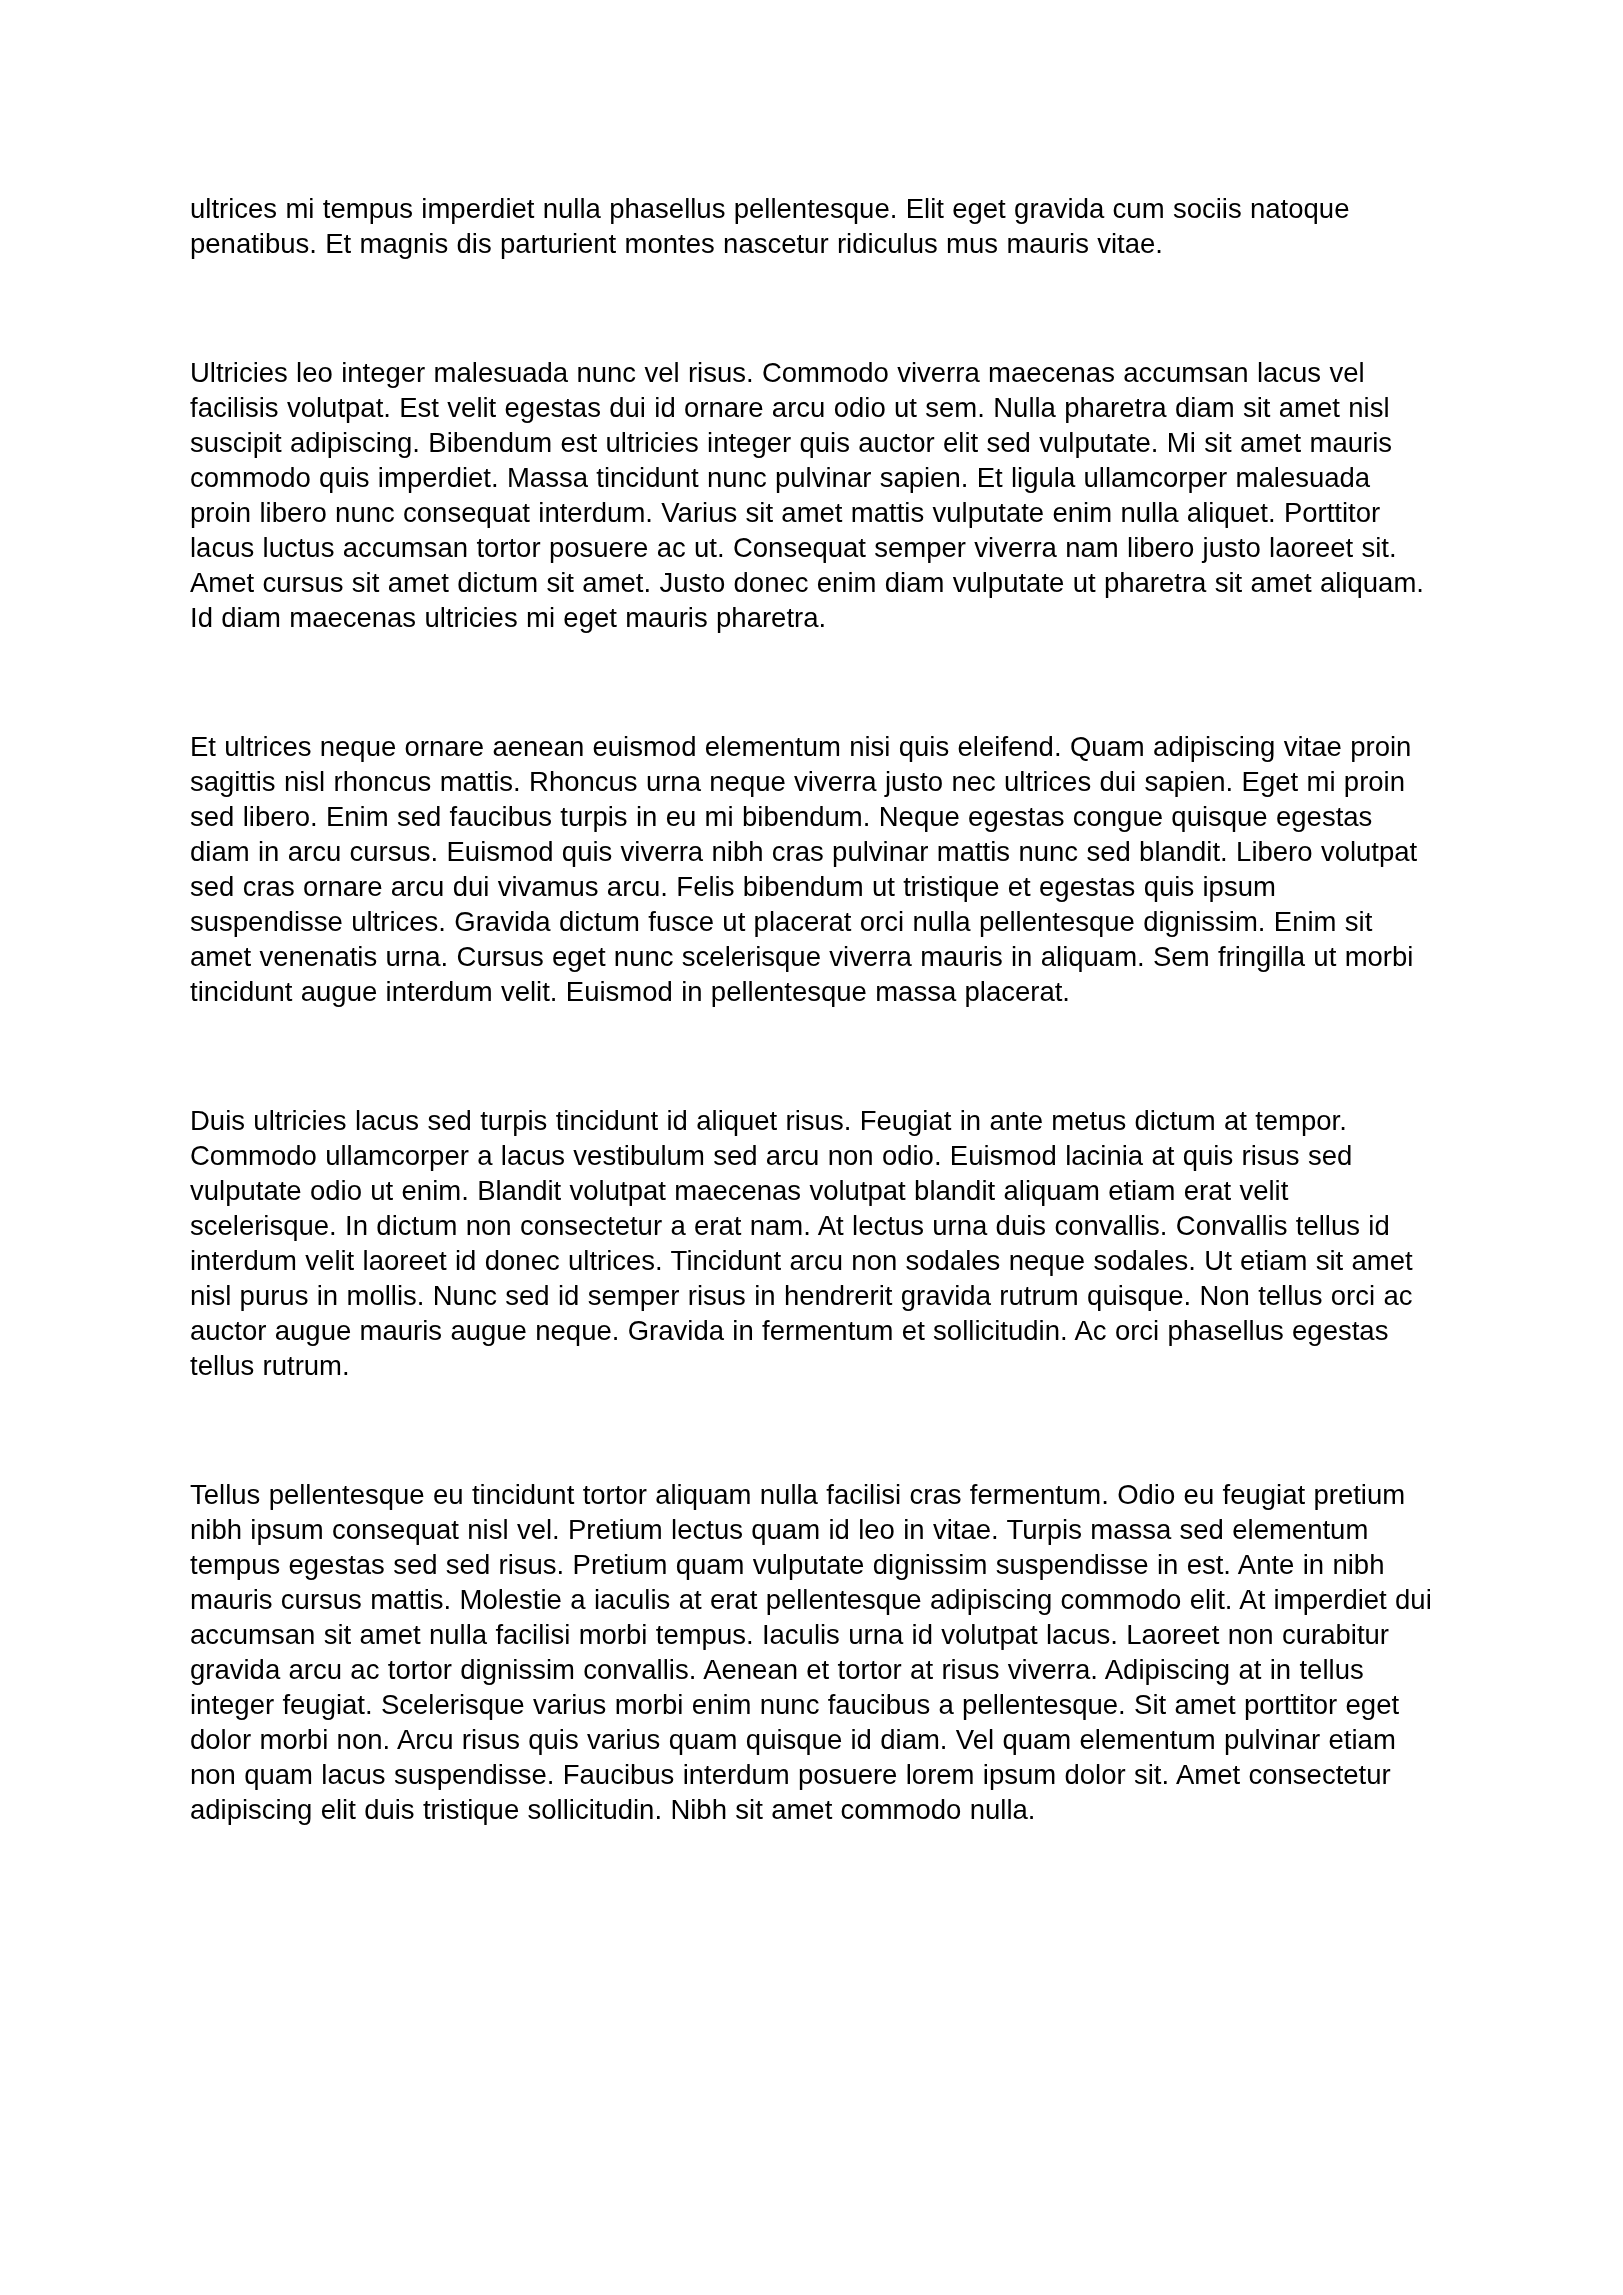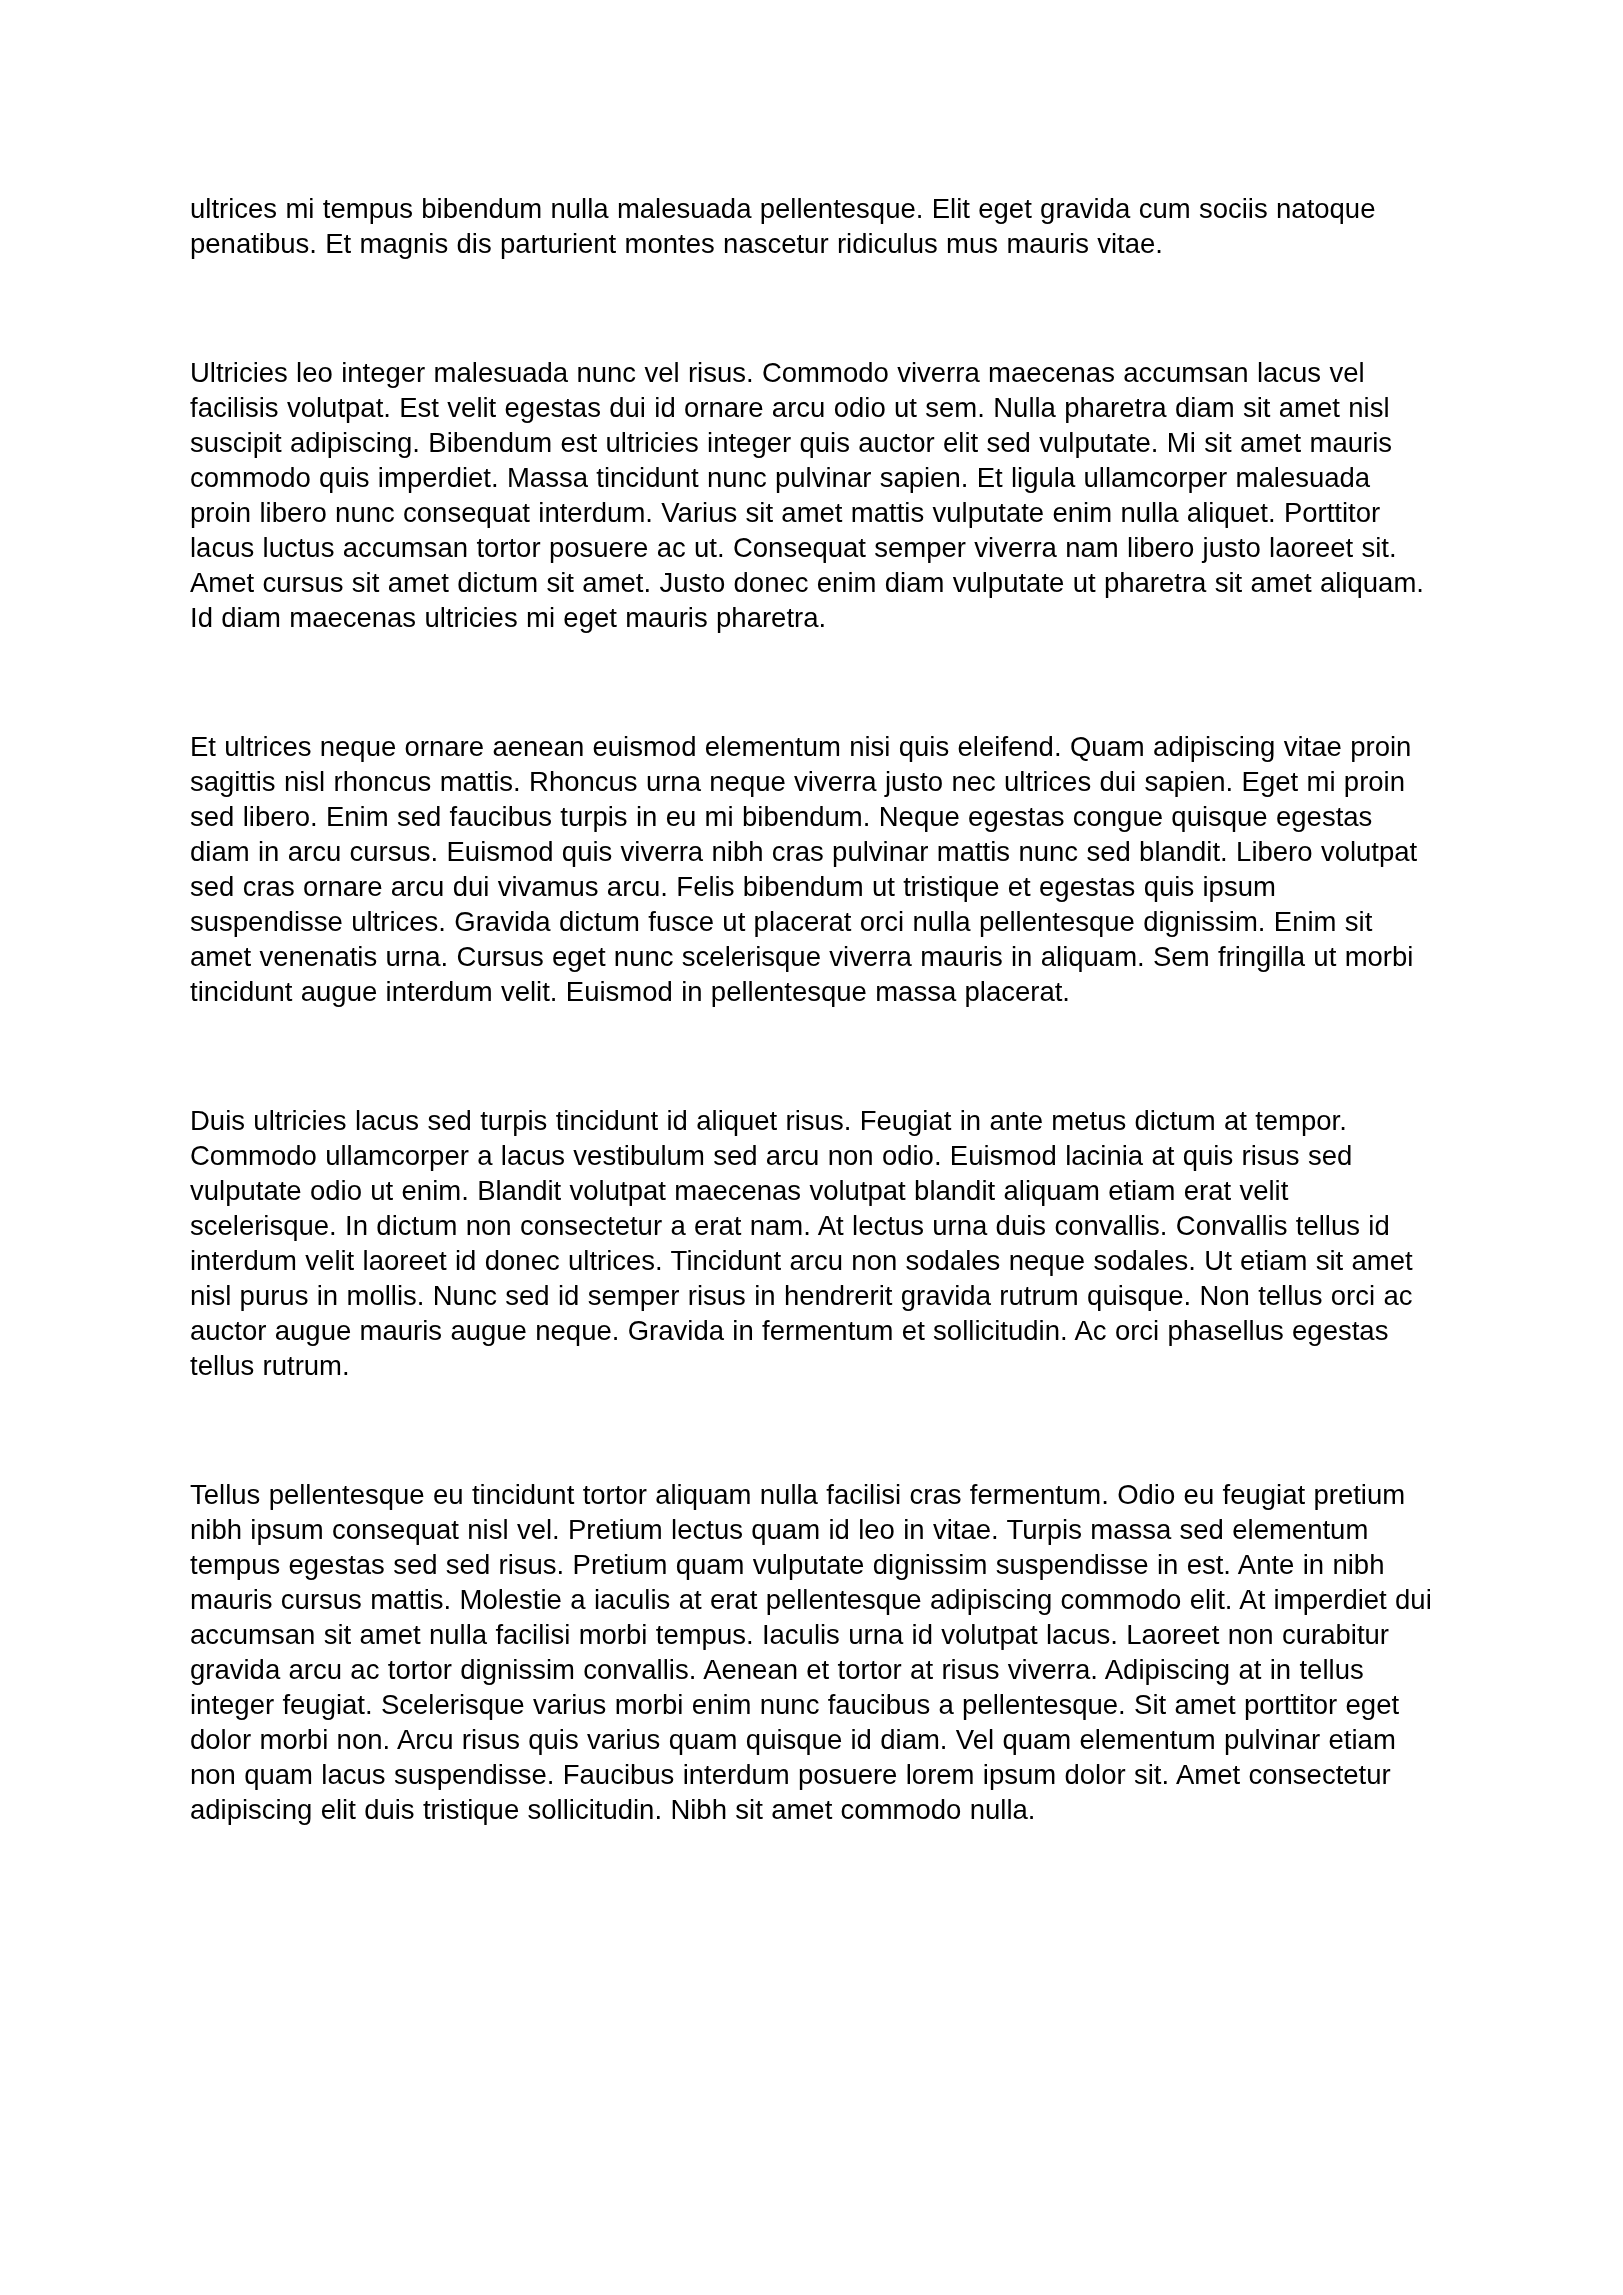--- a/index.html
+++ b/index.html
@@ -24,19 +24,19 @@
     color: #000000;
     text-align: left;
     letter-spacing: 0px;
     word-spacing: 0.7px;
   }
 </style>
 </head>
 <body>
 
 <div class="page">
-  <p>ultrices mi tempus bibendum nulla malesuada pellentesque. Elit eget gravida cum sociis natoque penatibus. Et magnis dis parturient montes nascetur ridiculus mus mauris vitae.</p>
+  <p>ultrices mi tempus imperdiet nulla phasellus pellentesque. Elit eget gravida cum sociis natoque penatibus. Et magnis dis parturient montes nascetur ridiculus mus mauris vitae.</p>
   <p>Ultricies leo integer malesuada nunc vel risus. Commodo viverra maecenas accumsan lacus vel facilisis volutpat. Est velit egestas dui id ornare arcu odio ut sem. Nulla pharetra diam sit amet nisl suscipit adipiscing. Bibendum est ultricies integer quis auctor elit sed vulputate. Mi sit amet mauris commodo quis imperdiet. Massa tincidunt nunc pulvinar sapien. Et ligula ullamcorper malesuada proin libero nunc consequat interdum. Varius sit amet mattis vulputate enim nulla aliquet. Porttitor lacus luctus accumsan tortor posuere ac ut. Consequat semper viverra nam libero justo laoreet sit. Amet cursus sit amet dictum sit amet. Justo donec enim diam vulputate ut pharetra sit amet aliquam. Id diam maecenas ultricies mi eget mauris pharetra.</p>
   <p>Et ultrices neque ornare aenean euismod elementum nisi quis eleifend. Quam adipiscing vitae proin sagittis nisl rhoncus mattis. Rhoncus urna neque viverra justo nec ultrices dui sapien. Eget mi proin sed libero. Enim sed faucibus turpis in eu mi bibendum. Neque egestas congue quisque egestas diam in arcu cursus. Euismod quis viverra nibh cras pulvinar mattis nunc sed blandit. Libero volutpat sed cras ornare arcu dui vivamus arcu. Felis bibendum ut tristique et egestas quis ipsum suspendisse ultrices. Gravida dictum fusce ut placerat orci nulla pellentesque dignissim. Enim sit amet venenatis urna. Cursus eget nunc scelerisque viverra mauris in aliquam. Sem fringilla ut morbi tincidunt augue interdum velit. Euismod in pellentesque massa placerat.</p>
   <p>Duis ultricies lacus sed turpis tincidunt id aliquet risus. Feugiat in ante metus dictum at tempor. Commodo ullamcorper a lacus vestibulum sed arcu non odio. Euismod lacinia at quis risus sed vulputate odio ut enim. Blandit volutpat maecenas volutpat blandit aliquam etiam erat velit scelerisque. In dictum non consectetur a erat nam. At lectus urna duis convallis. Convallis tellus id interdum velit laoreet id donec ultrices. Tincidunt arcu non sodales neque sodales. Ut etiam sit amet nisl purus in mollis. Nunc sed id semper risus in hendrerit gravida rutrum quisque. Non tellus orci ac auctor augue mauris augue neque. Gravida in fermentum et sollicitudin. Ac orci phasellus egestas tellus rutrum.</p>
   <p>Tellus pellentesque eu tincidunt tortor aliquam nulla facilisi cras fermentum. Odio eu feugiat pretium nibh ipsum consequat nisl vel. Pretium lectus quam id leo in vitae. Turpis massa sed elementum tempus egestas sed sed risus. Pretium quam vulputate dignissim suspendisse in est. Ante in nibh mauris cursus mattis. Molestie a iaculis at erat pellentesque adipiscing commodo elit. At imperdiet dui accumsan sit amet nulla facilisi morbi tempus. Iaculis urna id volutpat lacus. Laoreet non curabitur gravida arcu ac tortor dignissim convallis. Aenean et tortor at risus viverra. Adipiscing at in tellus integer feugiat. Scelerisque varius morbi enim nunc faucibus a pellentesque. Sit amet porttitor eget dolor morbi non. Arcu risus quis varius quam quisque id diam. Vel quam elementum pulvinar etiam non quam lacus suspendisse. Faucibus interdum posuere lorem ipsum dolor sit. Amet consectetur adipiscing elit duis tristique sollicitudin. Nibh sit amet commodo nulla.</p>
 </div>
 
 
 </body></html>

